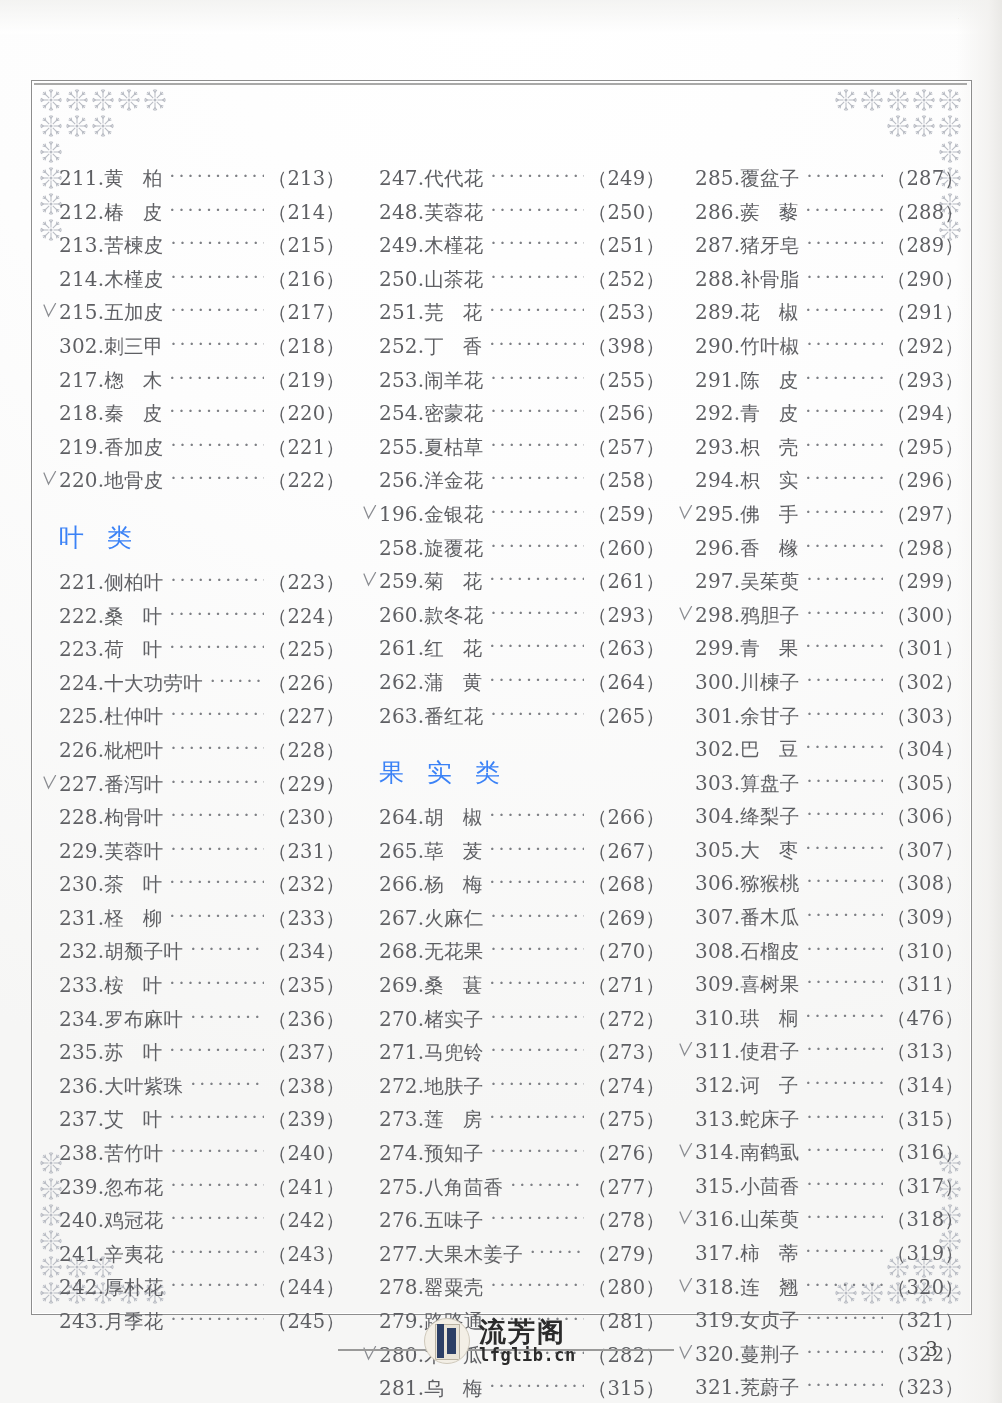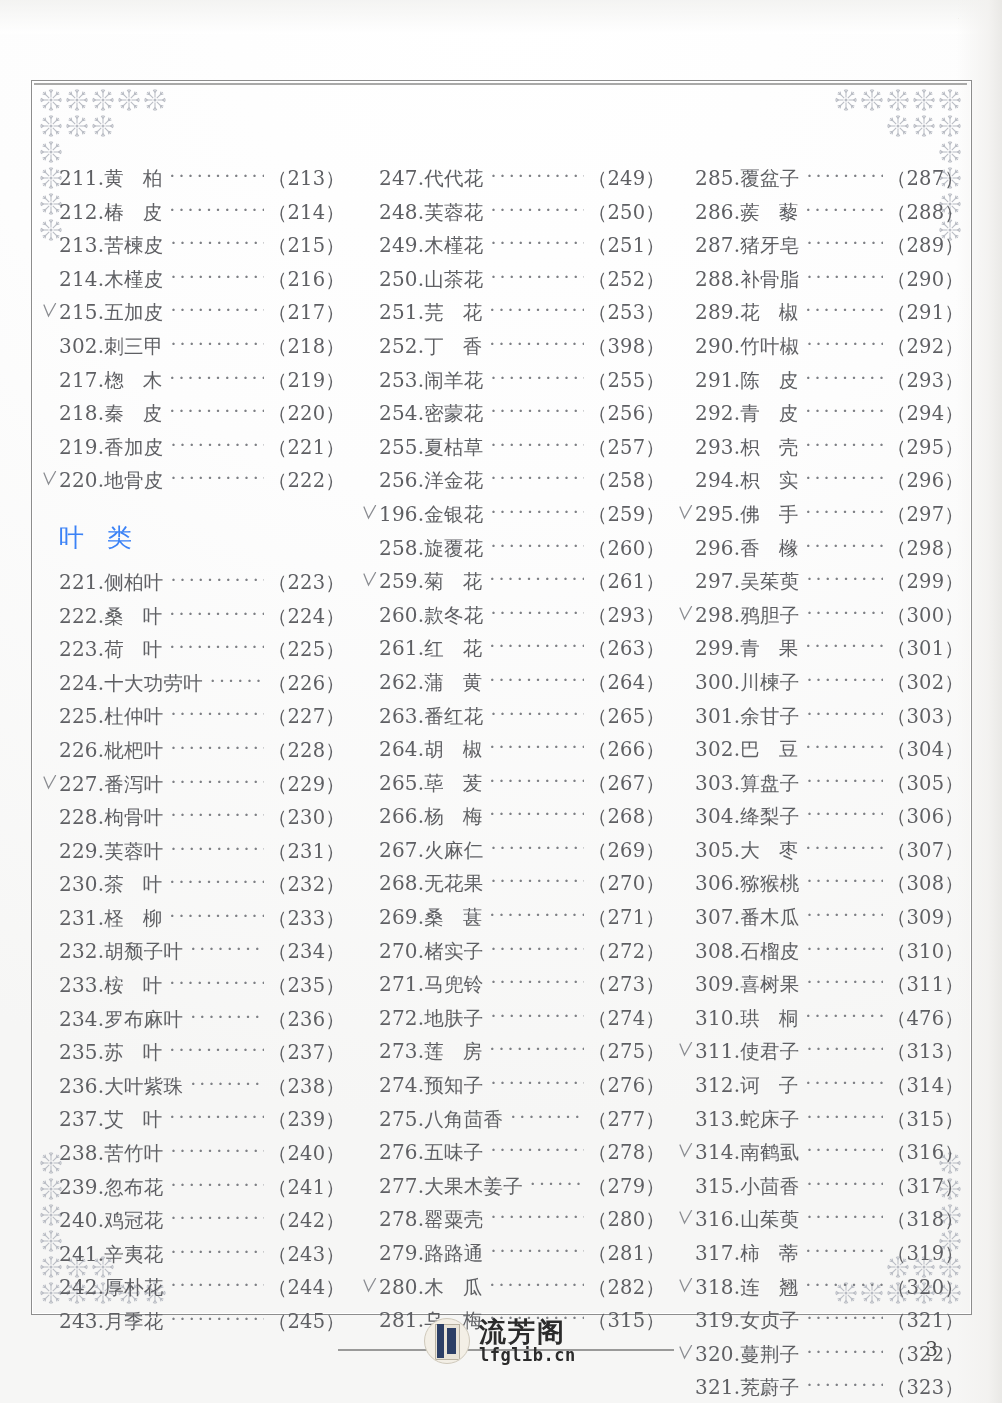--- a/index.html
+++ b/index.html
@@ -1810,20 +1810,21 @@
         <span class="e-name spread"><span>蒲</span><span class="sp"></span><span>黄</span></span>
         <span class="dots">··························</span>
         <span class="e-page">（264）</span>
       </div>
       <div class="entry">
         <span class="e-num">263.</span>
         <span class="e-name"><span>番红花</span></span>
         <span class="dots">··························</span>
         <span class="e-page">（265）</span>
       </div>
+      <div class="section-head"><span>果</span><span class="sp2"></span><span>实</span><span class="sp2"></span><span>类</span></div>
       <div class="entry">
         <span class="e-num">264.</span>
         <span class="e-name spread"><span>胡</span><span class="sp"></span><span>椒</span></span>
         <span class="dots">··························</span>
         <span class="e-page">（266）</span>
       </div>
       <div class="entry">
         <span class="e-num">265.</span>
         <span class="e-name spread"><span>荜</span><span class="sp"></span><span>茇</span></span>
         <span class="dots">··························</span>

